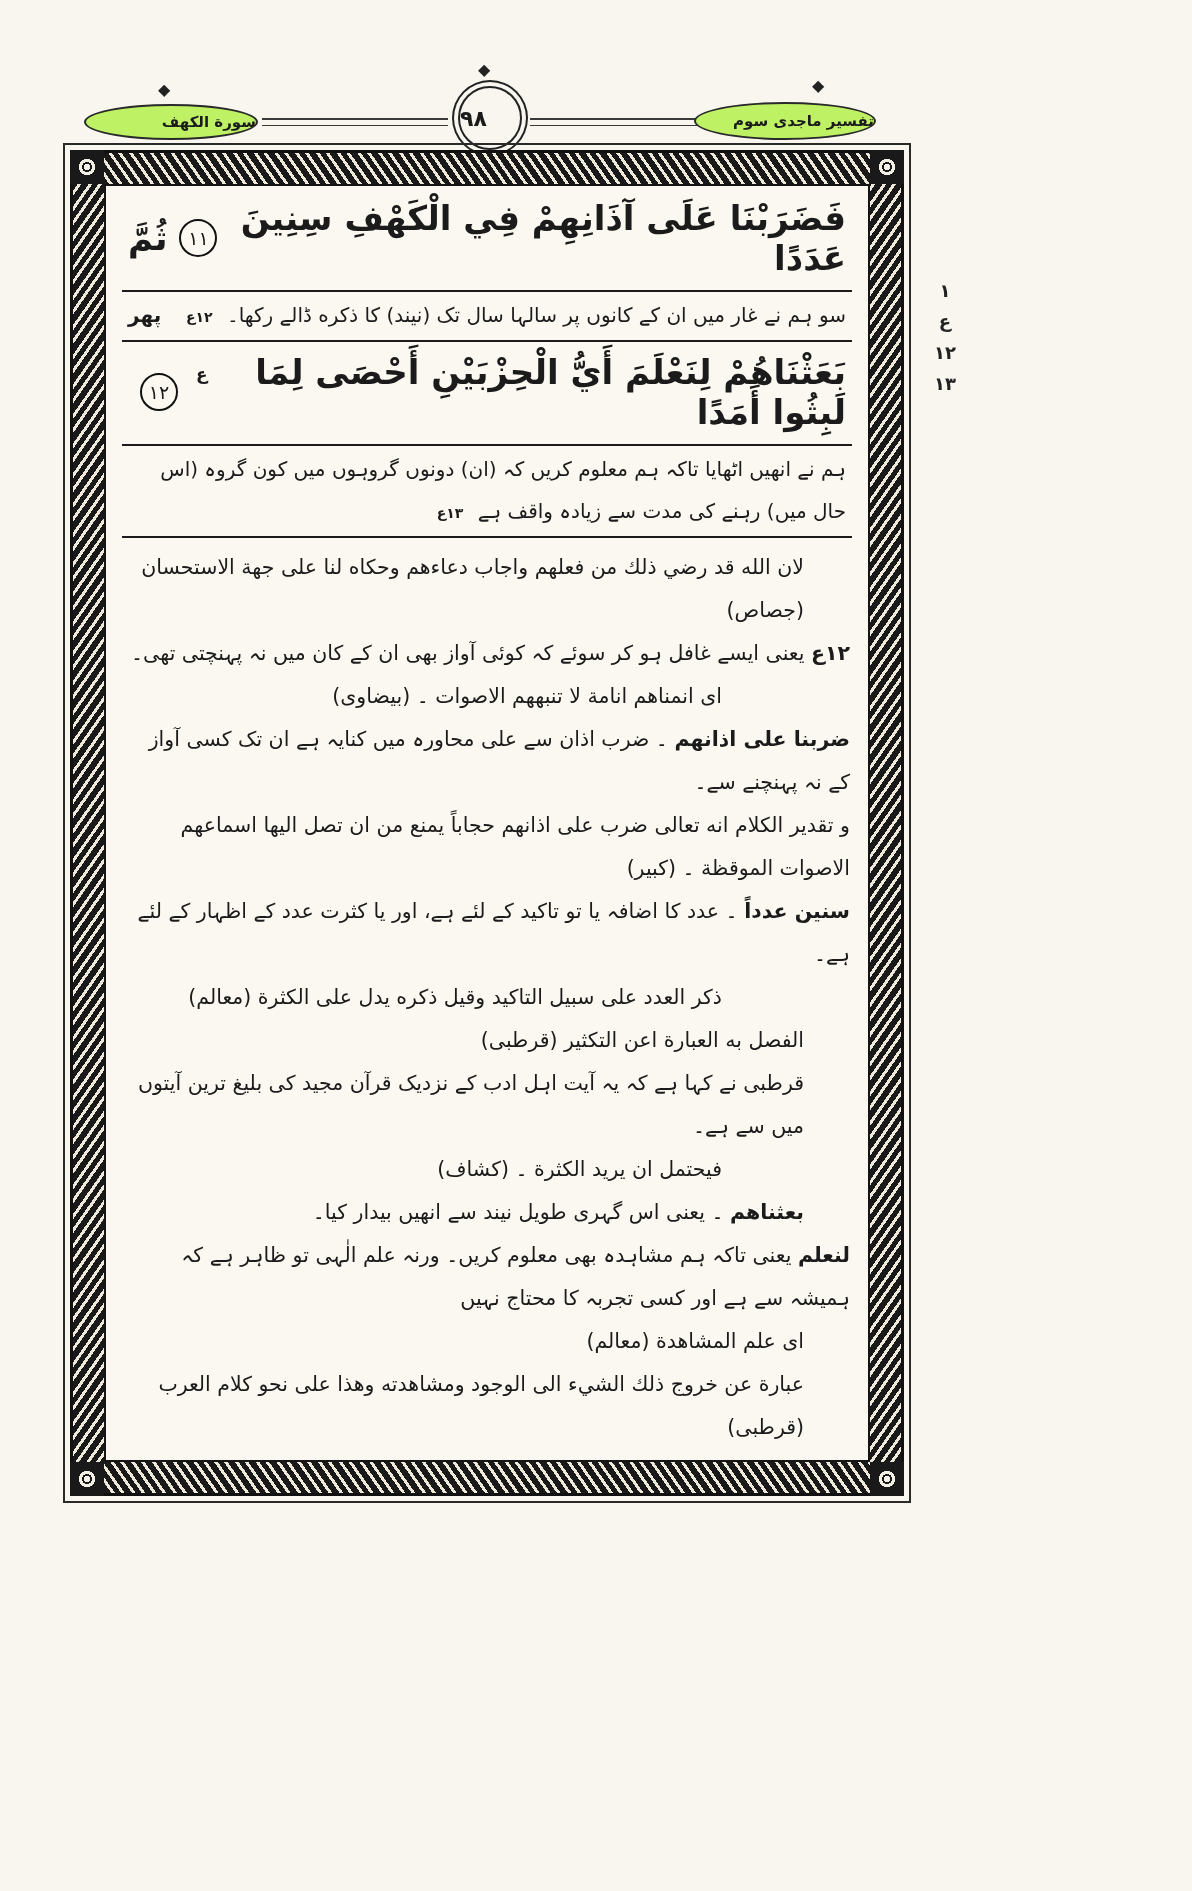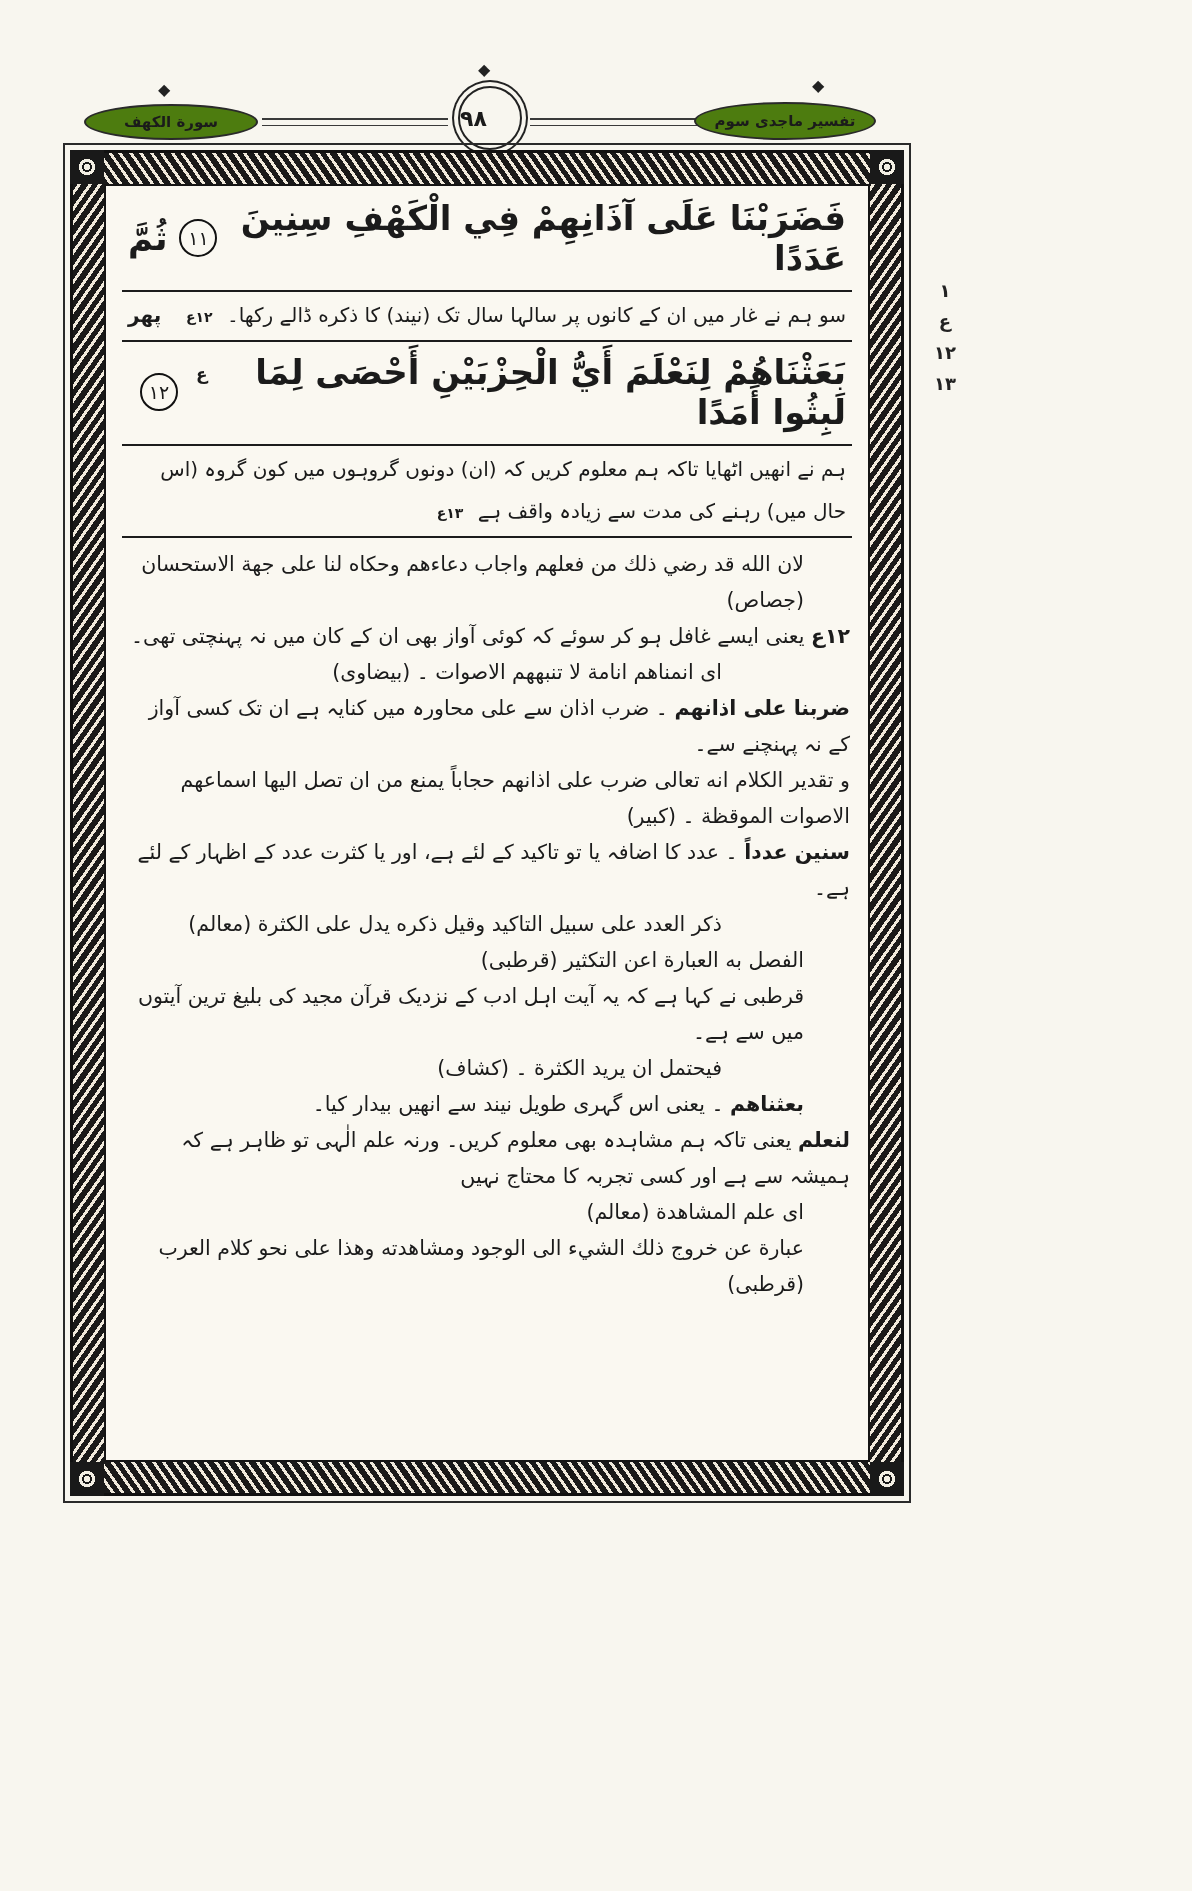--- a/index.html
+++ b/index.html
@@ -11,22 +11,22 @@
   }
 
   
   .ornaments { position:absolute; top:0; left:0; right:0; height:150px; }
   .finial { position:absolute; font-size:16px; color:#222; }
   .finial.f-left  { left:158px; top:80px; }
   .finial.f-mid   { left:478px; top:60px; }
   .finial.f-right { left:812px; top:76px; }
   .banner {
     position:absolute; border:2px solid #2a2a2a; border-radius:50%;
-    display:flex; align-items:center; justify-content:center;
-    font-size:15px; font-weight:700; background:#4d7c0f; direction:rtl;
+    display:flex; align-items:center; justify-content:flex-start;
+    font-size:15px; font-weight:700; background:#bef264; direction:rtl;
   }
   .banner-left  { left:84px;  top:104px; width:170px; height:32px; }
   .banner-right { left:694px; top:102px; width:178px; height:34px; }
   .wing { position:absolute; height:5px; border-top:2px solid #3a3a3a; border-bottom:1px solid #3a3a3a; }
   .wing-left  { left:262px; top:118px; width:186px; }
   .wing-right { left:530px; top:118px; width:196px; }
   .medallion {
     position:absolute; left:458px; top:86px; width:60px; height:60px;
     border:2px solid #222; border-radius:50%; background:#f8f6ef;
     box-shadow:0 0 0 4px #f8f6ef, 0 0 0 6px #222;
@@ -82,21 +82,21 @@
   .vtail { flex:none; }
   .rule { border:none; border-top:2px solid #1c1c1c; margin:2px 0; height:0; }
   .trans {
     display:flex; justify-content:space-between; align-items:baseline;
     font-size:20px; line-height:42px; padding:0 6px; direction:rtl;
   }
   .trans .note { font-size:14px; font-weight:700; margin:0 8px; }
   .continuation { font-weight:700; flex:none; }
 
   .commentary { margin-top:8px; padding:0 2px; }
-  .cline { margin:0; font-size:20.5px; line-height:36px; text-align:right; direction:rtl; }
+  .cline { margin:0; font-size:20.5px; line-height:43px; text-align:right; direction:rtl; }
   .cline .lead { font-weight:700; }
   .ind1 { padding-right:46px; }
   .ind2 { padding-right:128px; }
   .sp { letter-spacing:3px; }
 </style>
 </head>
 <body>
 
 <div class="page">
 

